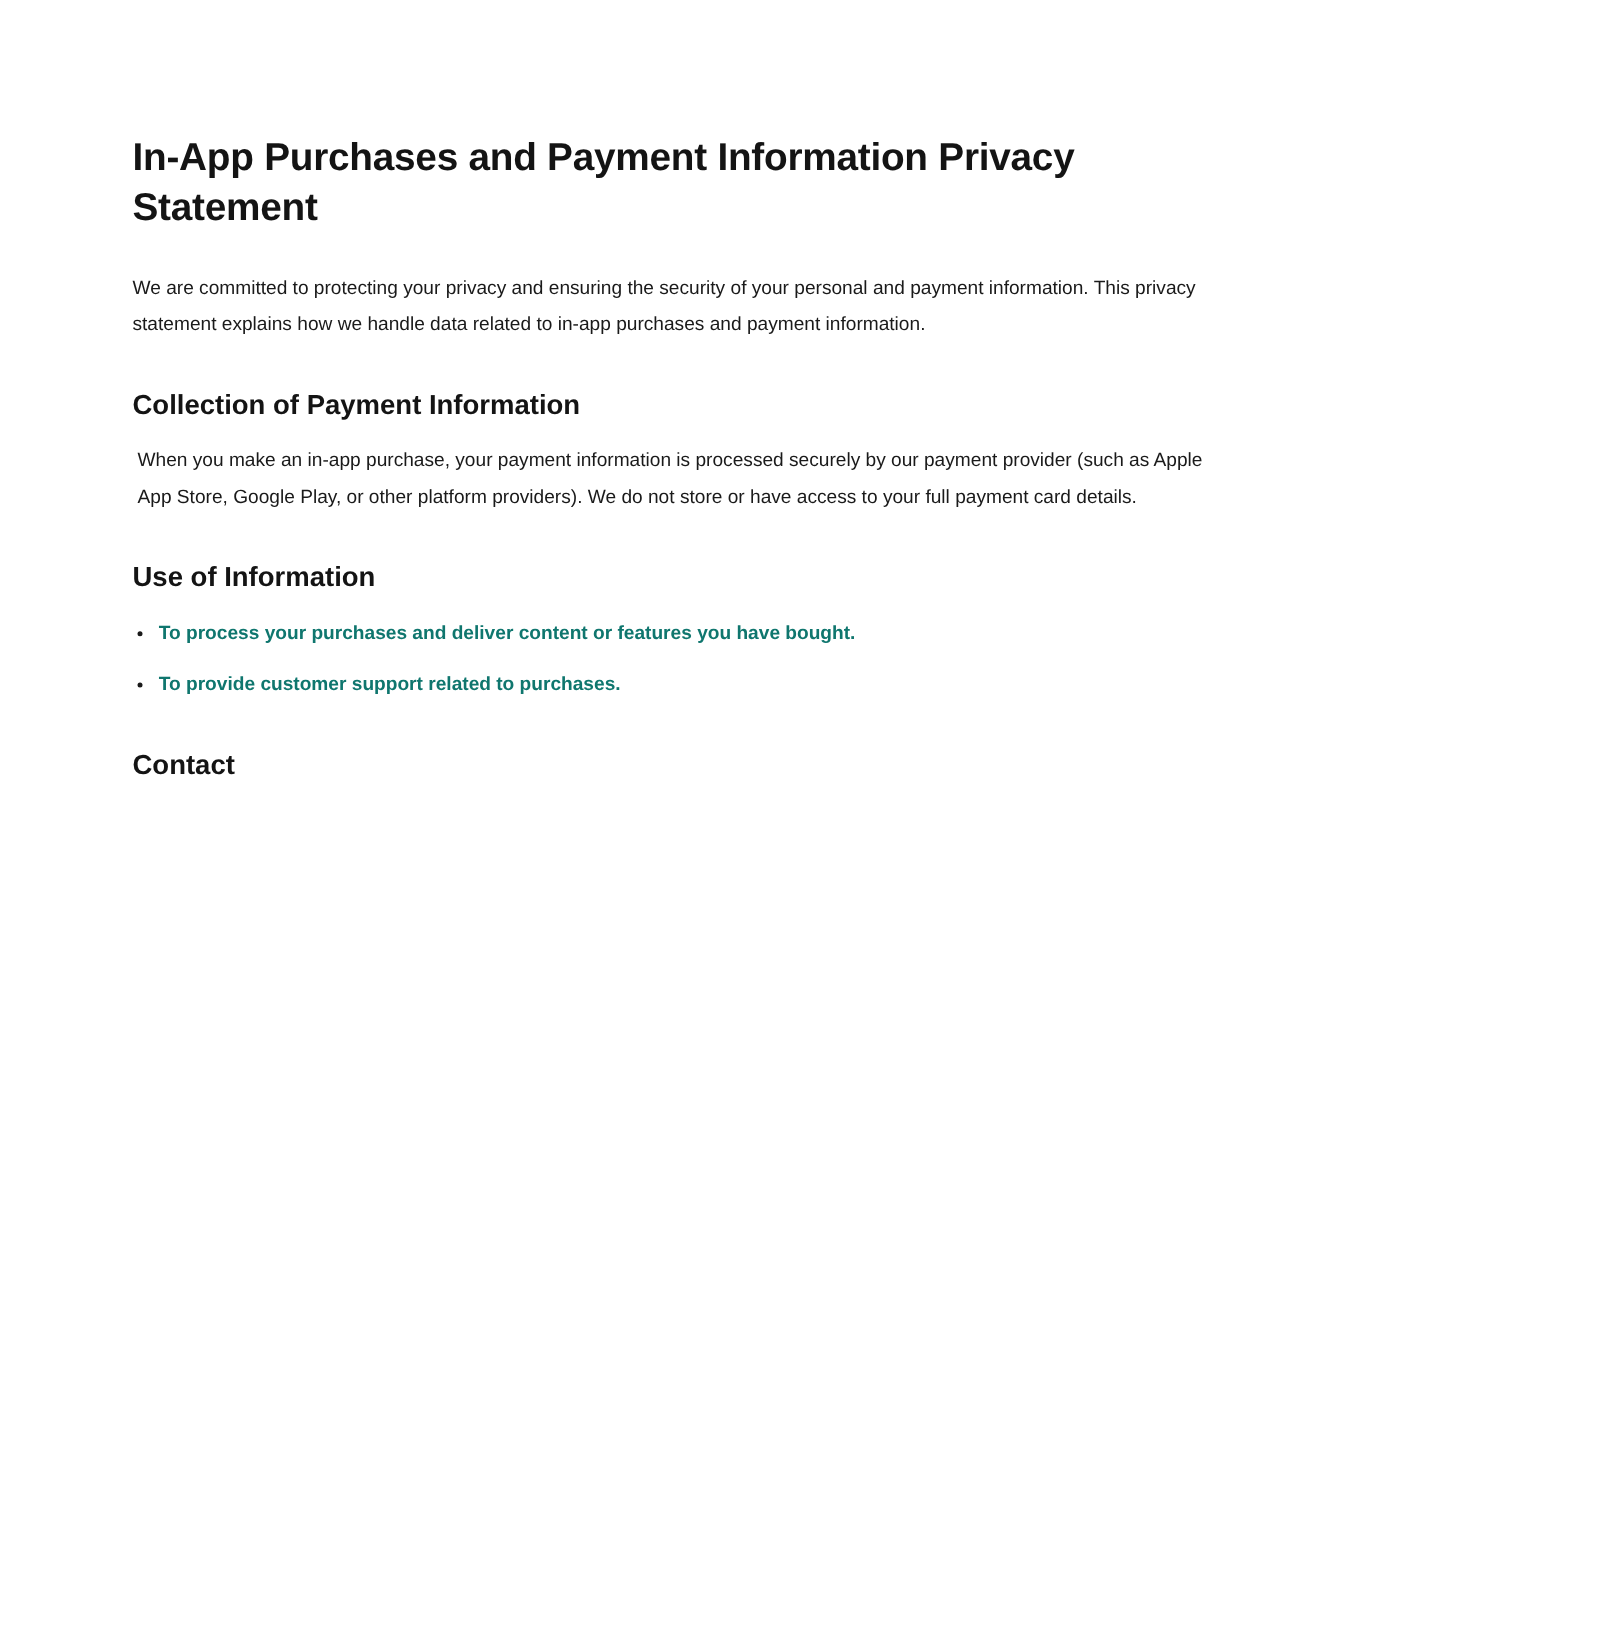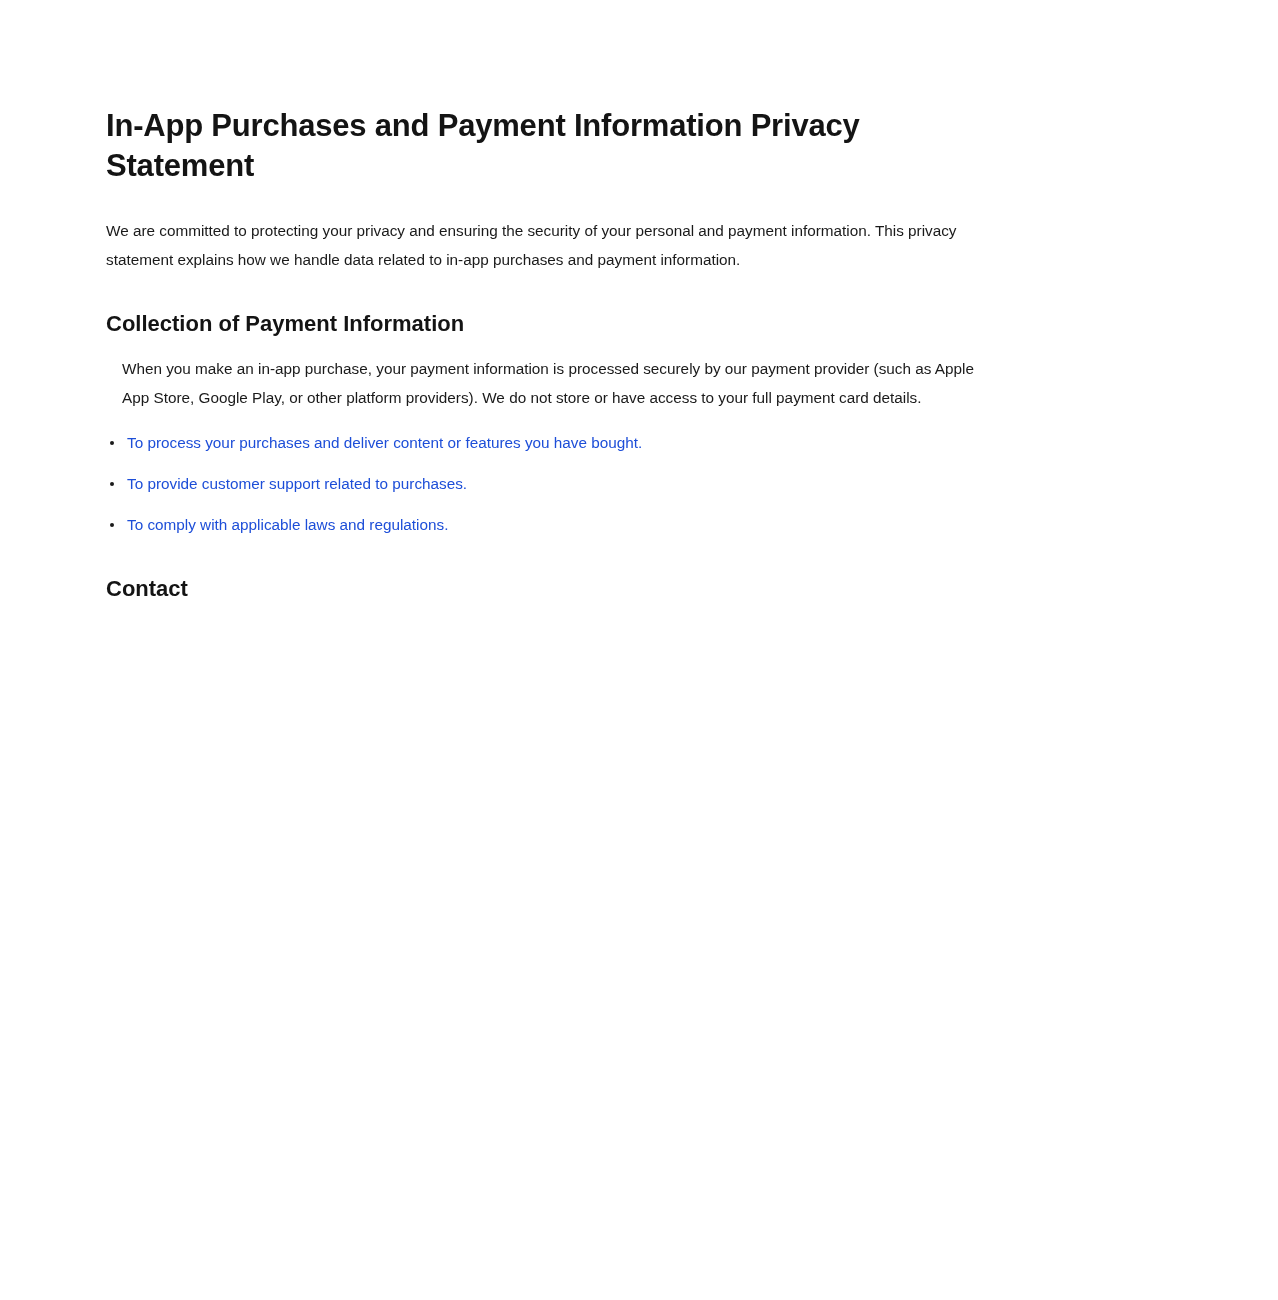--- a/index.html
+++ b/index.html
@@ -41,42 +41,43 @@
     line-height: 24px;
     font-weight: 700;
     margin: 38px 0 18px 0;
     color: #141414;
   }
 
   .body-text {
     font-size: 15.3px;
     line-height: 29px;
     font-weight: 400;
-    margin: 16px;
+    margin: 4px;
     color: #1a1a1a;
     max-width: 1068px;
   }
 
   .intro-text {
     margin: 0;
   }
 
   ul.bullet-list {
     list-style: none;
     margin: 0;
     padding: 0;
   }
 
   ul.bullet-list li {
     position: relative;
     font-size: 15.3px;
     line-height: 29px;
     margin: 12px 0 8px 0;
     padding-left: 21px;
-    color: #1d4ed8;
+    color: #0f766e;
+    font-weight: bold;
   }
 
   ul.bullet-list li:last-child {
     margin-bottom: 0;
   }
 
   ul.bullet-list li::before {
     content: "";
     position: absolute;
     left: 4px;
@@ -95,29 +96,27 @@
   <h1 class="doc-title">In-App Purchases and Payment Information Privacy Statement</h1>
 
   <p class="body-text intro-text">We are committed to protecting your privacy and ensuring the security of your personal and payment information. This privacy statement explains how we handle data related to in-app purchases and payment information.</p>
 
   <section class="section">
     <h2 class="section-heading">Collection of Payment Information</h2>
     <p class="body-text">When you make an in-app purchase, your payment information is processed securely by our payment provider (such as Apple App Store, Google Play, or other platform providers). We do not store or have access to your full payment card details.</p>
   </section>
 
   <section class="section">
+    <h2 class="section-heading">Use of Information</h2>
     <ul class="bullet-list">
       <li>
         <span>To process your purchases and deliver content or features you have bought.</span>
       </li>
       <li>
         <span>To provide customer support related to purchases.</span>
-      </li>
-      <li>
-        <span>To comply with applicable laws and regulations.</span>
       </li>
     </ul>
   </section>
 
   <section class="section">
   </section>
 
 
 
   <section class="section">

